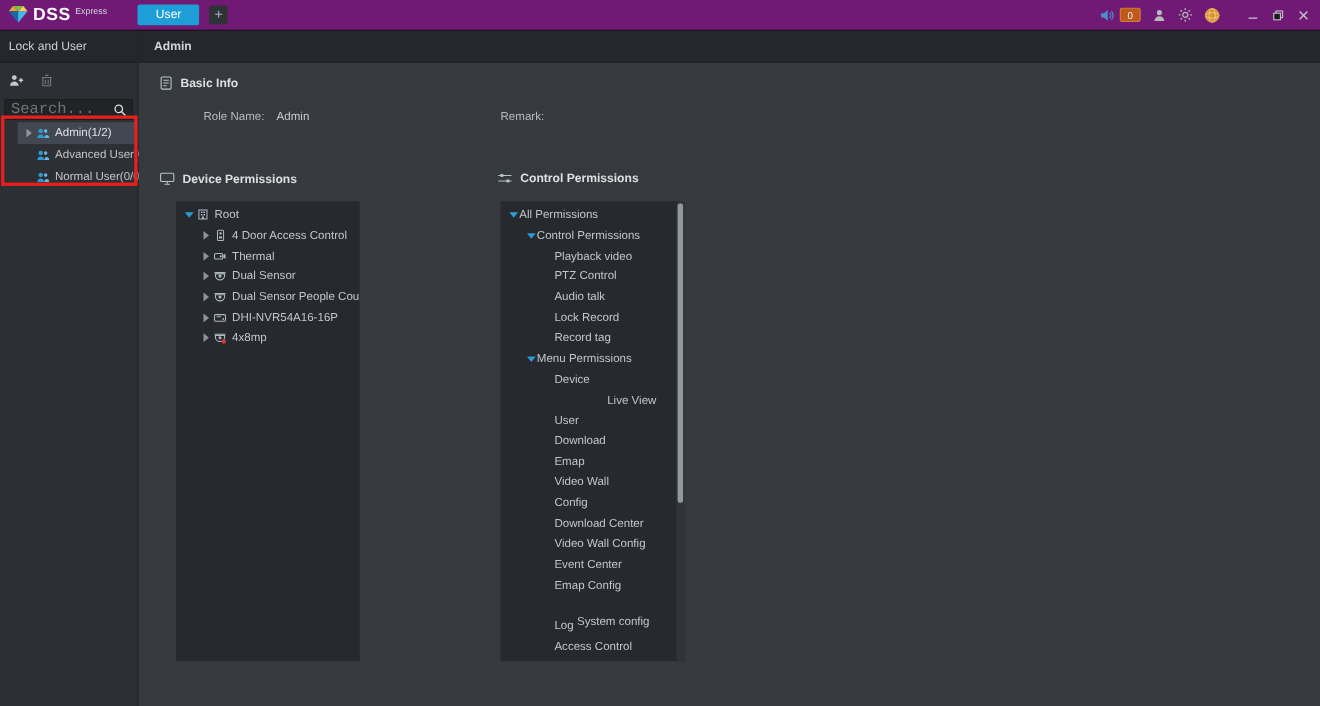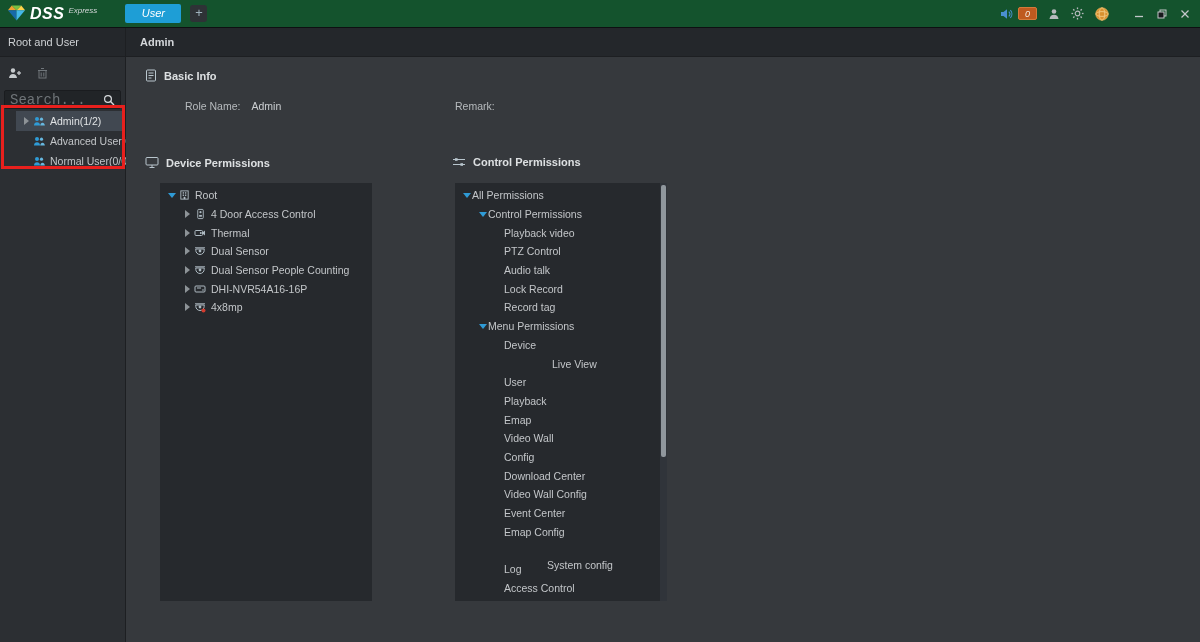--- a/index.html
+++ b/index.html
@@ -4,22 +4,22 @@
 <style>
   * { margin:0; padding:0; box-sizing:border-box; }
   html,body { width:1200px; height:642px; overflow:hidden; }
   body {
     font-family:"Liberation Sans","DejaVu Sans",sans-serif;
     background:#36393d; color:#c3c6c9; position:relative;
     -webkit-font-smoothing:antialiased;
   }
 
   
-  .topbar { position:absolute; top:0; left:0; right:0; height:28px; background:#14532d;
-            display:flex; align-items:center; border-bottom:1px solid #0e1012; z-index:3;font-style:italic;}
+  .topbar { position:absolute; top:0; left:0; right:0; height:28px; background:#701a75;
+            display:flex; align-items:center; border-bottom:1px solid #0e1012; z-index:3;}
   .logo { display:flex; align-items:flex-start; padding-left:7px; gap:4px; }
   .logo-text { font-size:16px; font-weight:bold; color:#ffffff; letter-spacing:0.5px; line-height:20px;}
   .logo-sub { font-size:8px; color:#d3d6d8; margin-top:2px; }
   .tab { margin-left:28px; width:56px; height:19px; line-height:19px; text-align:center;
          font-size:11px; color:#fff; background:#1e9ed6; border-radius:2px; cursor:default; }
   .add-tab { margin-left:9px; width:17px; height:17px; background:#2e3236; border-radius:3px;
              color:#9fb3be; font-size:13px; line-height:15px; text-align:center; }
   .top-right { margin-left:auto; display:flex; align-items:center; gap:11px; padding-right:10px; }
   .alarm-group { display:flex; align-items:center; gap:4px; }
   .badge { background:#bf5a1f; border:1px solid #d47a3a; color:#f5ece3; font-size:9px;
@@ -55,21 +55,21 @@
 
   .section-head { position:absolute; display:flex; align-items:center; gap:7px;
                   font-size:11px; font-weight:bold; color:#dde0e2; }
   .basic-info-head { top:12px; left:19px; }
   .info-label-row { position:absolute; top:43px; left:59px; font-size:10.5px; color:#b7bbbe; }
   .info-value { margin-left:11px; color:#cbced1; }
   .remark-row { position:absolute; top:43px; left:329px; font-size:10.5px; color:#b7bbbe; }
   .device-perm-head { top:99px; left:19px; }
   .control-perm-head { top:99px; left:326px; }
 
-  .panel { position:absolute; top:126px; width:212px; height:418px; background:#26292d; }
+  .panel { position:absolute; top:126px; width:167px; height:418px; background:#26292d; }
   .panel.device { left:34px; }
   .panel.control { left:329px; }
   .tree { padding-top:3px; overflow:hidden; height:100%; }
 
   .trow { height:18.7px; display:flex; align-items:center; font-size:10.5px; color:#c3c6c9;
           white-space:nowrap; cursor:default; }
   .arr { width:11px; height:18px; display:inline-flex; align-items:center; justify-content:center; flex:none; }
   .arr.expanded::before { content:""; border-left:4px solid transparent; border-right:4px solid transparent;
                           border-top:5px solid #2f9bd6; }
   .arr.collapsed::before { content:""; border-top:4px solid transparent; border-bottom:4px solid transparent;
@@ -157,21 +157,21 @@
           <svg width="10" height="10" viewBox="0 0 10 10">
             <line x1="1.5" y1="1.5" x2="8.5" y2="8.5" stroke="#c3c7ca" stroke-width="1.3"></line>
             <line x1="8.5" y1="1.5" x2="1.5" y2="8.5" stroke="#c3c7ca" stroke-width="1.3"></line>
           </svg>
         </span>
     </div>
   </div>
 </div>
 
 <div class="sidebar">
-  <div class="sidebar-header">Root and User</div>
+  <div class="sidebar-header">Lock and User</div>
   <div class="sidebar-toolbar">
     <span class="tb-icon">
         <svg width="14" height="12" viewBox="0 0 14 12">
           <circle cx="5" cy="3.5" r="2.2" fill="#c6cacd"></circle>
           <path d="M1 11c.3-2.6 1.8-4 4-4s3.7 1.4 4 4z" fill="#c6cacd"></path>
           <line x1="11" y1="4" x2="11" y2="8" stroke="#c6cacd" stroke-width="1.3"></line>
           <line x1="9" y1="6" x2="13" y2="6" stroke="#c6cacd" stroke-width="1.3"></line>
         </svg>
       </span>
     <span class="tb-icon">
@@ -407,21 +407,21 @@
           <div class="trow" style="padding-left: 38px; gap: 48px;">
             <span class="arr none"></span>
             <span class="tlabel">Live View</span>
           </div>
           <div class="trow" style="padding-left: 38px;">
             <span class="arr none"></span>
             <span class="tlabel">User</span>
           </div>
           <div class="trow" style="padding-left: 38px;">
             <span class="arr none"></span>
-            <span class="tlabel">Playback</span>
+            <span class="tlabel">Download</span>
           </div>
           <div class="trow" style="padding-left: 38px;">
             <span class="arr none"></span>
             <span class="tlabel">Emap</span>
           </div>
           <div class="trow" style="padding-left: 38px;">
             <span class="arr none"></span>
             <span class="tlabel">Video Wall</span>
           </div>
           <div class="trow" style="padding-left: 38px;">

